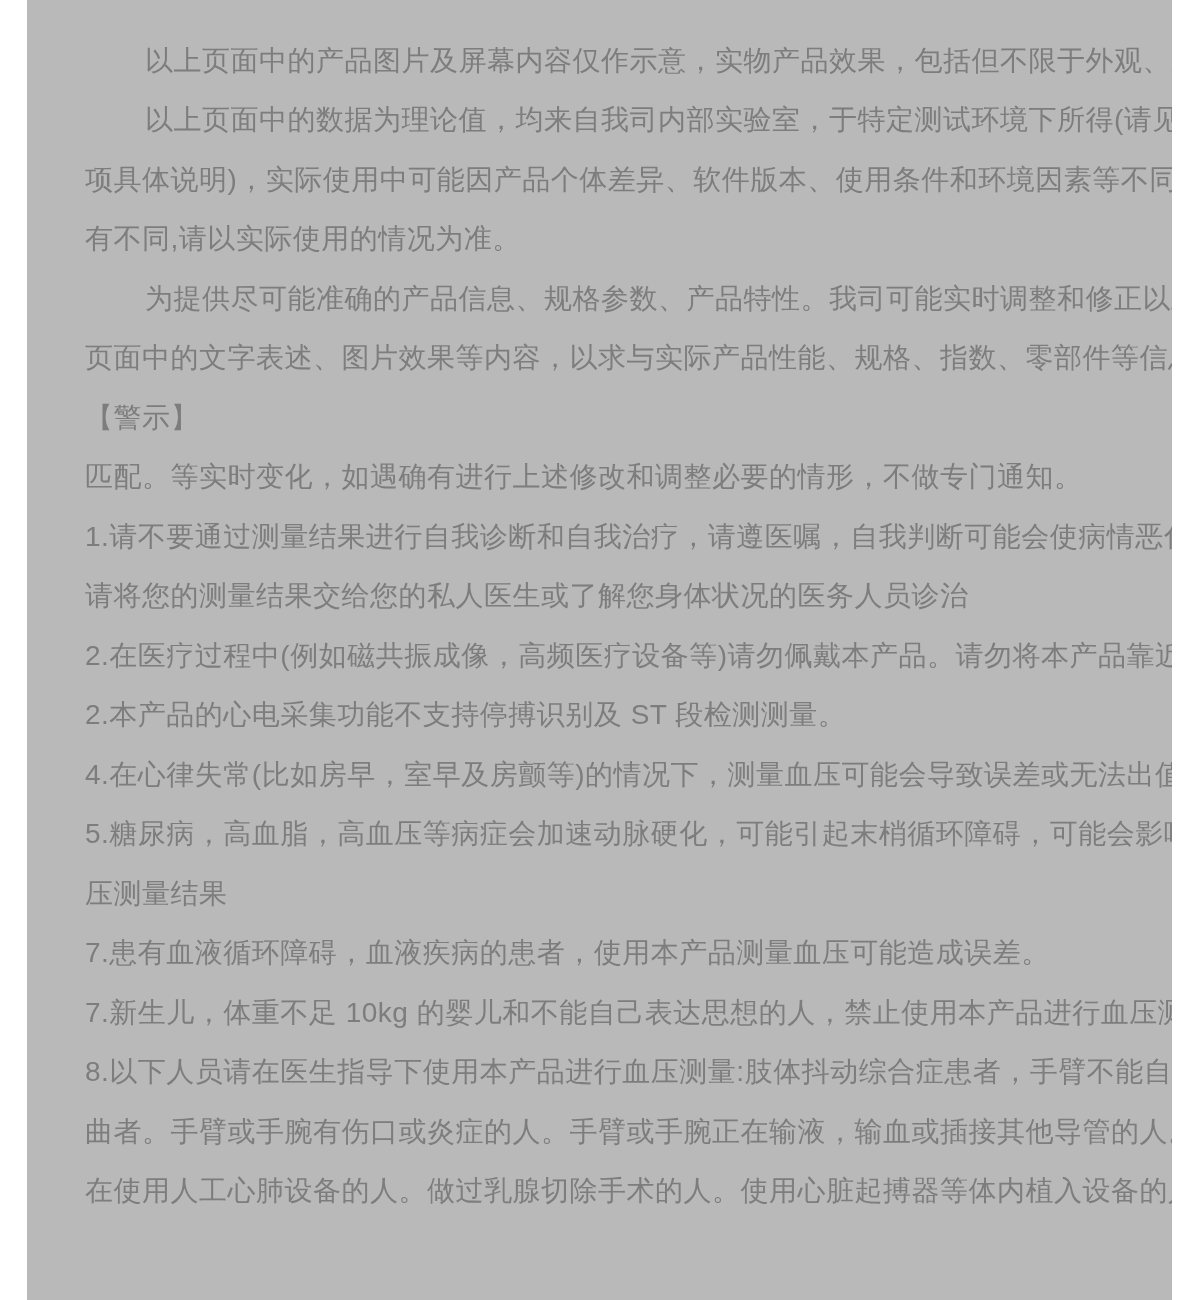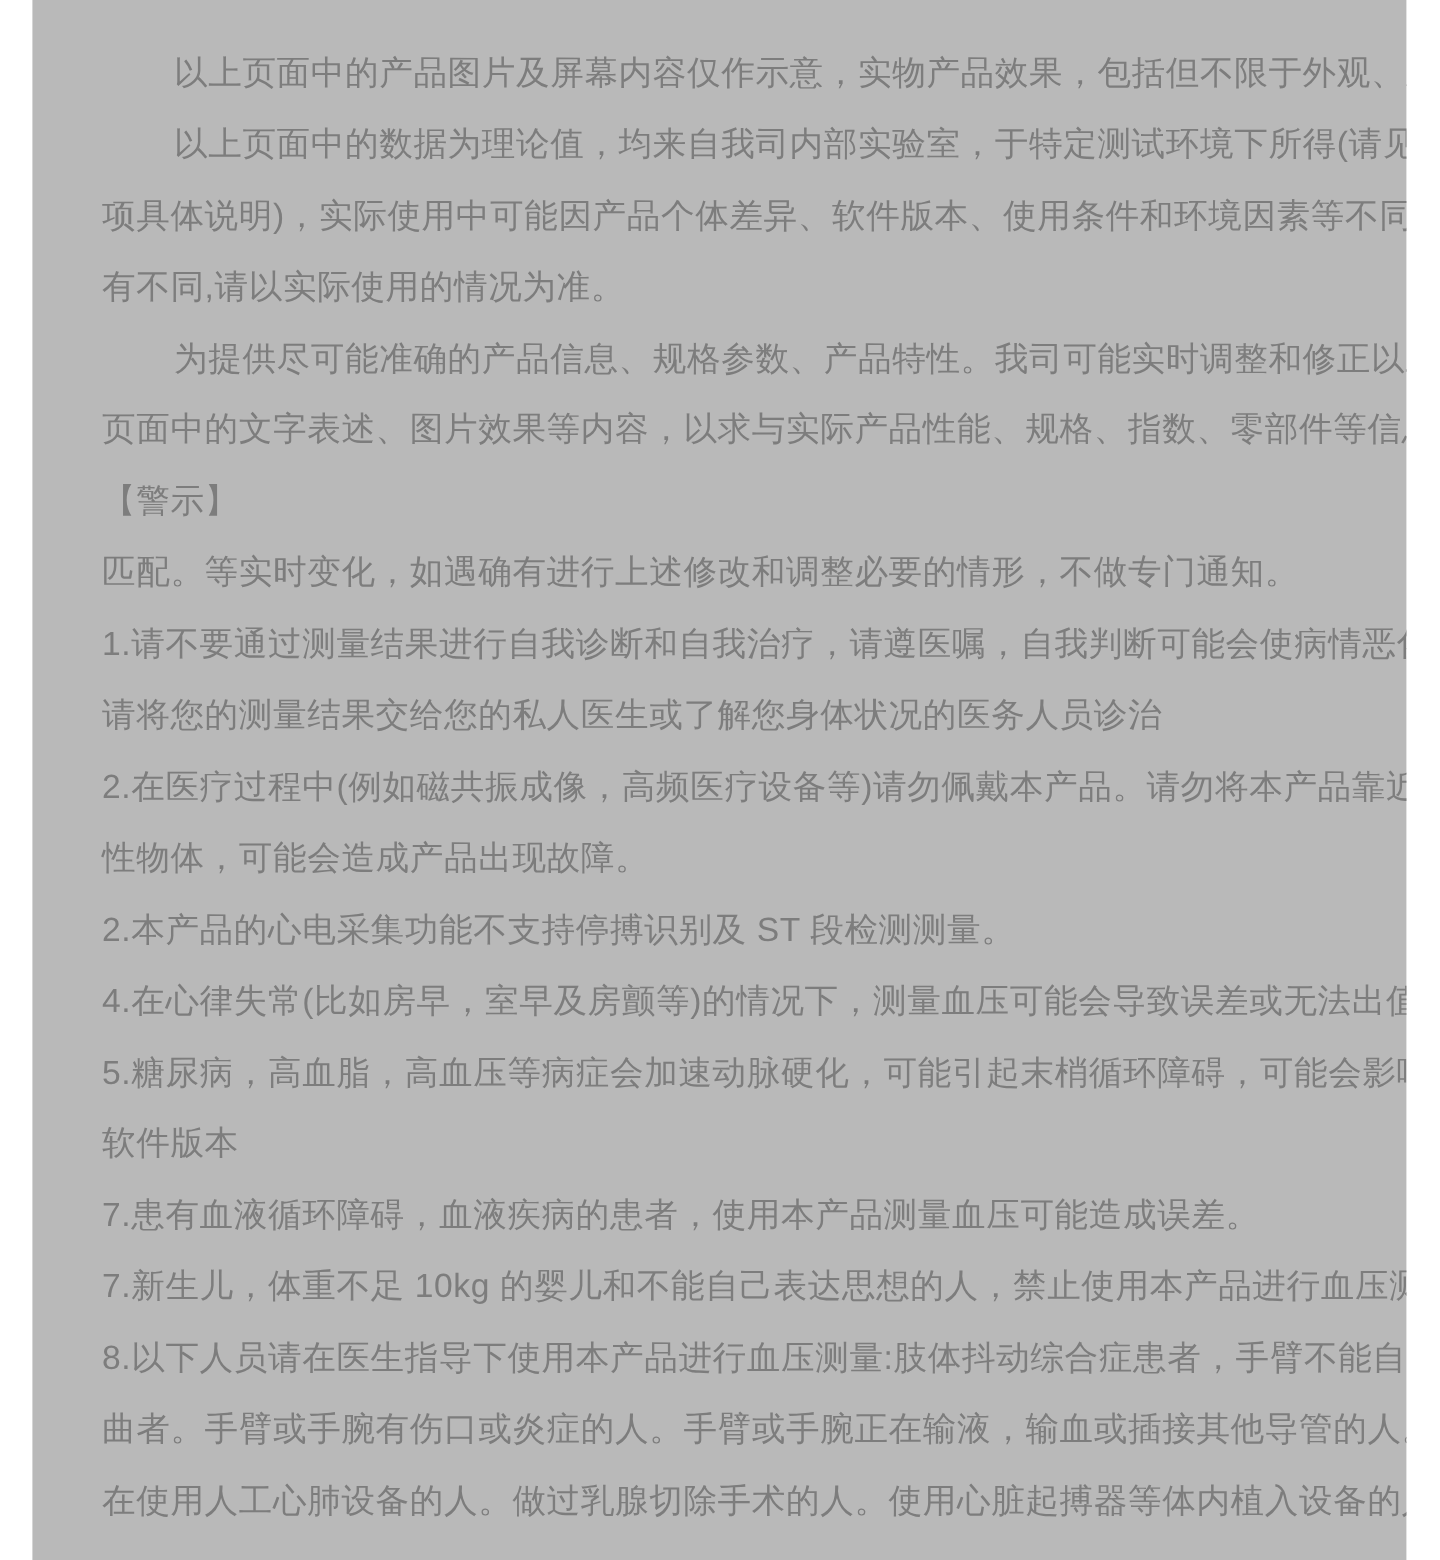--- a/index.html
+++ b/index.html
@@ -46,24 +46,23 @@
     <div class="line indent">以上页面中的数据为理论值，均来自我司内部实验室，于特定测试环境下所得(请见各</div>
     <div class="line">项具体说明)，实际使用中可能因产品个体差异、软件版本、使用条件和环境因素等不同略</div>
     <div class="line">有不同,请以实际使用的情况为准。</div>
     <div class="line indent">为提供尽可能准确的产品信息、规格参数、产品特性。我司可能实时调整和修正以上</div>
     <div class="line">页面中的文字表述、图片效果等内容，以求与实际产品性能、规格、指数、零部件等信息相</div>
     <div class="line">【警示】</div>
     <div class="line">匹配。等实时变化，如遇确有进行上述修改和调整必要的情形，不做专门通知。</div>
     <div class="line">1.请不要通过测量结果进行自我诊断和自我治疗，请遵医嘱，自我判断可能会使病情恶化。</div>
     <div class="line">请将您的测量结果交给您的私人医生或了解您身体状况的医务人员诊治</div>
     <div class="line">2.在医疗过程中(例如磁共振成像，高频医疗设备等)请勿佩戴本产品。请勿将本产品靠近强磁</div>
-    <div class="line">性物体，可能会造成产品出现故障。</div>
     <div class="line">2.本产品的心电采集功能不支持停搏识别及 ST 段检测测量。</div>
     <div class="line">4.在心律失常(比如房早，室早及房颤等)的情况下，测量血压可能会导致误差或无法出值。</div>
     <div class="line">5.糖尿病，高血脂，高血压等病症会加速动脉硬化，可能引起末梢循环障碍，可能会影响血</div>
-    <div class="line">软件版本</div>
+    <div class="line">压测量结果</div>
     <div class="line">7.患有血液循环障碍，血液疾病的患者，使用本产品测量血压可能造成误差。</div>
     <div class="line">7.新生儿，体重不足 10kg 的婴儿和不能自己表达思想的人，禁止使用本产品进行血压测量。</div>
     <div class="line">8.以下人员请在医生指导下使用本产品进行血压测量:肢体抖动综合症患者，手臂不能自主弯</div>
     <div class="line">曲者。手臂或手腕有伤口或炎症的人。手臂或手腕正在输液，输血或插接其他导管的人。正</div>
     <div class="line">在使用人工心肺设备的人。做过乳腺切除手术的人。使用心脏起搏器等体内植入设备的人。</div>
   </div>
 </div>
 
 </body></html>

